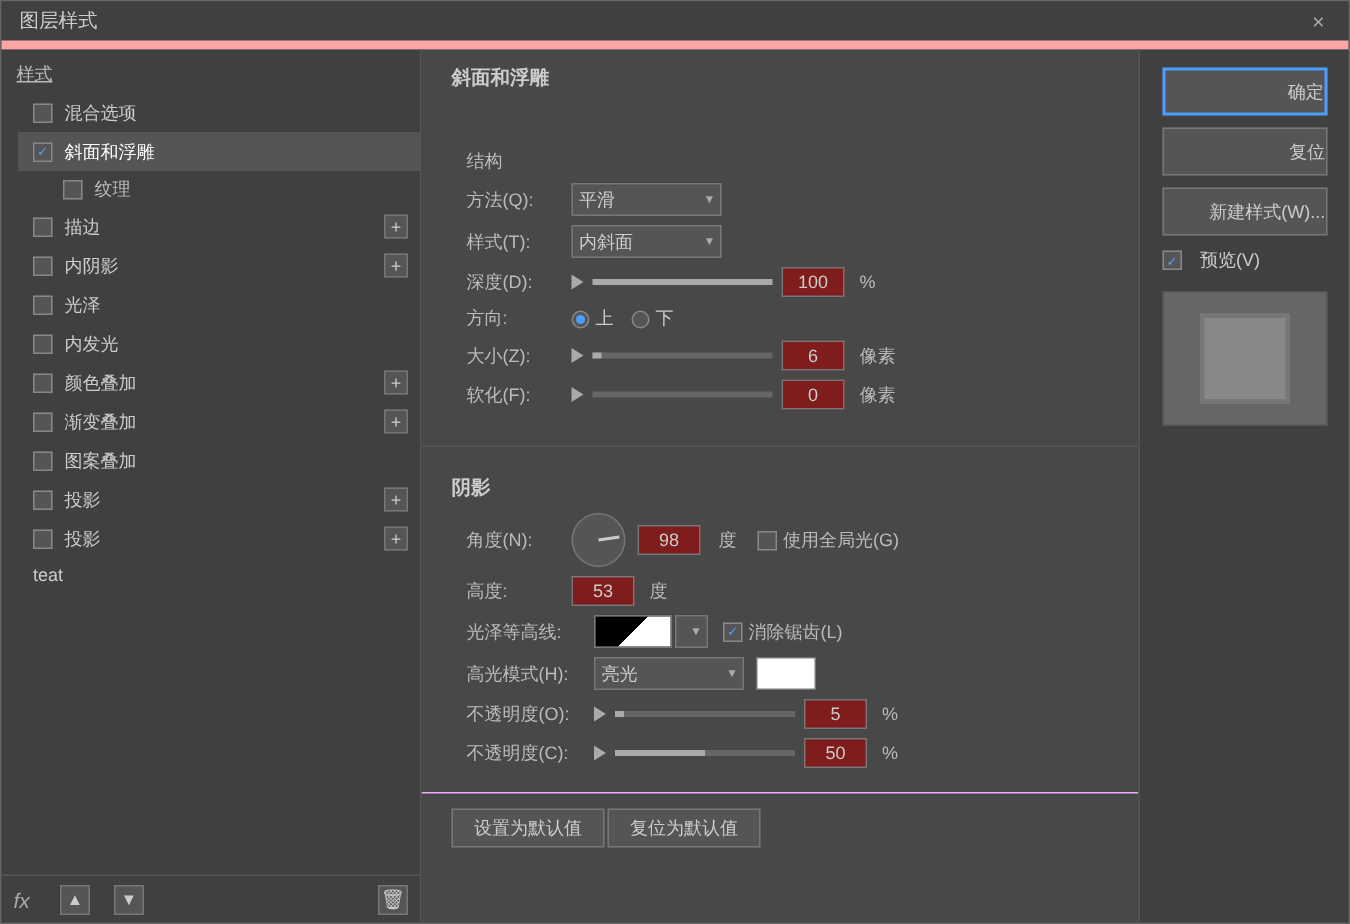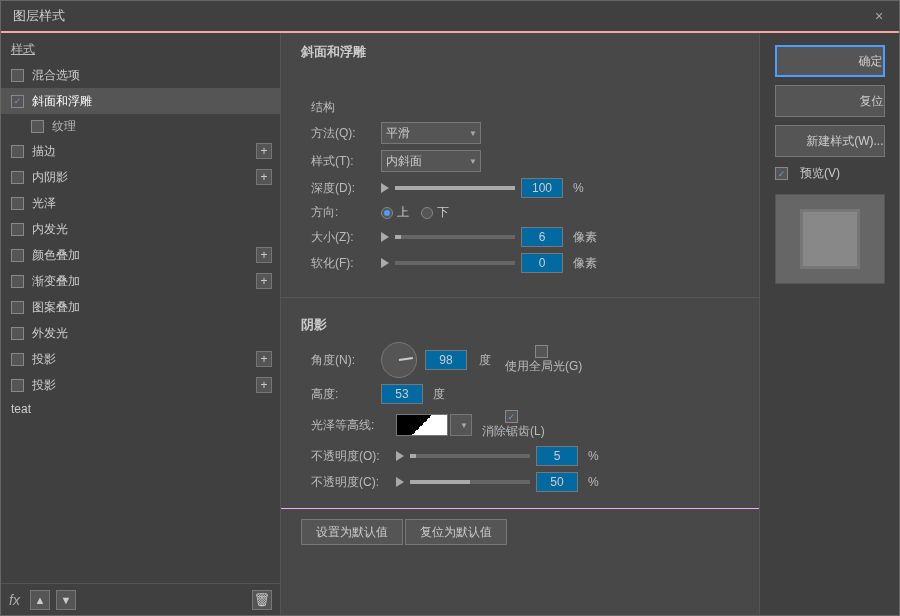--- a/index.html
+++ b/index.html
@@ -19,21 +19,21 @@
       height: 616px;
       background: #404040;
       border: 1px solid #666;
       display: flex;
       flex-direction: column;
       color: #ccc;
       position: relative;
     }
     .title-bar {
       background: #404040;
-      border-bottom: 2px solid #fca5a5;
+      border-bottom: 6px solid #fca5a5;
       height: 32px;
       display: flex;
       align-items: center;
       justify-content: space-between;
       padding: 0 12px;
       flex-shrink: 0;
     }
     .title-bar-title { color: #ccc; font-size: 13px; }
     .close-btn {
       width: 16px; height: 16px;
@@ -59,20 +59,21 @@
     }
     .left-panel-header {
       padding: 8px 10px 4px;
       color: #bbb;
       font-size: 12px;
       text-decoration: underline;
     }
     .left-panel-list {
       flex: 1;
       overflow-y: auto;
+      padding-left: 11px;
     }
     .list-item {
       height: 26px;
       display: flex;
       align-items: center;
       padding: 0 10px;
       cursor: pointer;
       color: #ccc;
       position: relative;
     }
@@ -122,21 +123,21 @@
       content: "✓";
       font-size: 9px;
       color: #4a9eff;
     }
     .left-panel-footer {
       height: 32px;
       border-top: 1px solid #555;
       display: flex;
       align-items: center;
       padding: 0 8px;
-      gap: 6px;
+      gap: 16px;
     }
     .footer-btn {
       width: 20px; height: 20px;
       background: #555;
       border: 1px solid #777;
       color: #ccc;
       font-size: 11px;
       display: flex; align-items: center; justify-content: center;
       cursor: pointer;
     }
@@ -329,21 +330,20 @@
       content: "✓";
       font-size: 9px;
       color: #4a9eff;
     }
     .inline-check-label {
       display: flex;
       align-items: center;
       cursor: pointer;
       margin-left: 6px;
       color: #bbb;
-      flex-direction: column;
     }
     .bottom-actions {
       padding: 10px 20px;
       display: flex;
       gap: 2px;
       border-top: 1px solid #f0abfc;
       flex-shrink: 0;
     }
     .action-btn {
       height: 26px;
@@ -408,21 +408,21 @@
     select {
       background: #555;
       border: 1px solid #777;
       color: #ccc;
       height: 22px;
       font-size: 12px;
       font-family: "Microsoft YaHei", sans-serif;
       cursor: pointer;
     }
     input[type="text"], input[type="number"] {
-      background: #0369a1;
+      background: #7f1d1d;
       border: 1px solid #777;
       color: #ccc;
       font-family: "Microsoft YaHei", sans-serif;
     }
     .teat-text {
       color: #ccc;
       padding: 4px 10px;
       font-size: 12px;
     }
   </style>
@@ -492,24 +492,20 @@
           <div class="checkbox"></div>
           <span>渐变叠加</span>
           <div class="add-btn">+</div>
         </div>
 
         <div class="list-item">
           <div class="checkbox"></div>
           <span>图案叠加</span>
         </div>
 
-        <div class="list-item">
-          <div class="checkbox"></div>
-          <span>外发光</span>
-        </div>
 
         <div class="list-item">
           <div class="checkbox"></div>
           <span>投影</span>
           <div class="add-btn">+</div>
         </div>
 
         <div class="list-item">
           <div class="checkbox"></div>
           <span>投影</span>
@@ -640,20 +636,32 @@
           <div class="gloss-preview"></div>
           <div class="dropdown-wrapper" style="margin-left:2px">
             <select class="dropdown-select" style="width:22px;min-width:22px;padding:0"></select>
           </div>
           <label class="inline-check-label" style="margin-left:10px">
             <div class="checkbox-inline checked"></div>
             <span>消除锯齿(L)</span>
           </label>
         </div>
 
+        <div class="form-row">
+          <span class="form-label-wide">高光模式(H):</span>
+          <div class="dropdown-wrapper">
+            <select class="dropdown-select">
+              <option>亮光</option>
+              <option>正常</option>
+              <option>溶解</option>
+              <option>变暗</option>
+            </select>
+          </div>
+          <div class="color-swatch" style="background:#fff;margin-left:8px"></div>
+        </div>
 
         <div class="form-row">
           <span class="form-label-wide">不透明度(O):</span>
           <div class="slider-container">
             <div class="slider-arrow"></div>
             <div class="slider-track">
               <div class="slider-fill" style="width:5%"></div>
             </div>
             <input type="text" class="num-input" value="5" style="">
             <span class="unit-label">%</span>

